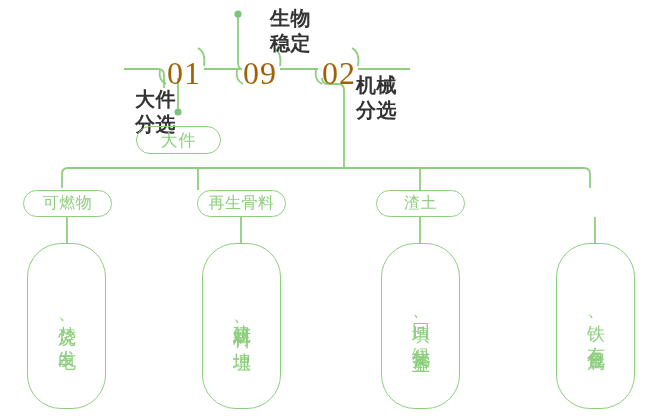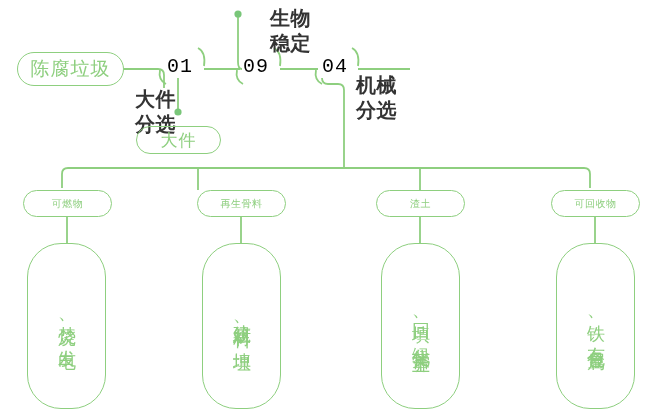--- a/index.html
+++ b/index.html
@@ -48,21 +48,21 @@
     font-size: 19px;
   }
   .pill-oversize {
     left: 136px; top: 126px;
     width: 85px;  height: 28px;
     font-size: 17px;
   }
   .pill-cat {
     top: 190px;
     width: 89px; height: 27px;
-    font-size: 10px;
+    font-size: 16px;
     letter-spacing: 0.5px;
   }
   .cat-1 { left: 23px; }
   .cat-2 { left: 197px; }
   .cat-3 { left: 376px; }
   .cat-4 { left: 551px; }
 
   
   .outbox {
     position: absolute;
@@ -88,25 +88,25 @@
     max-height: 150px;
   }
   .box-1 { left: 27px; }
   .box-2 { left: 202px; }
   .box-3 { left: 381px; }
   .box-4 { left: 556px; }
 
   
   .stepnum {
     position: absolute;
-    color: #000000;
-    font-size: 20px;
+    color: #a16207;
+    font-size: 32px;
     letter-spacing: 1px;
     line-height: 1;
-    font-family: Liberation Mono, monospace;
+    font-family: Liberation Serif, serif;
   }
   .step-01 { left: 167px; top: 57px; }
   .step-02 { left: 243px; top: 57px; }
   .step-03 { left: 322px; top: 57px; }
 
   
   .caption {
     position: absolute;
     color: #333333;
     font-size: 20px;
@@ -161,27 +161,24 @@
       <path d="M67 217 V243"></path>
       <path d="M241 217 V243"></path>
       <path d="M420 217 V243"></path>
       <path d="M595 217 V243"></path>
     </g>
 
     <circle cx="238" cy="14" r="3.6" fill="#79c679"></circle>
     <circle cx="178" cy="112" r="3.6" fill="#79c679"></circle>
   </svg>
 
-  <div class="pill pill-source">
-    <span>陈腐垃圾</span>
-  </div>
 
   <div class="stepnum step-01">01</div>
   <div class="stepnum step-02">09</div>
-  <div class="stepnum step-03">04</div>
+  <div class="stepnum step-03">02</div>
 
   <div class="caption cap-bio">生物
 稳定</div>
   <div class="caption cap-bulk">大件
 分选</div>
   <div class="caption cap-mech">机械
 分选</div>
 
   <div class="pill pill-oversize">
     <span>大件</span>
@@ -189,23 +186,20 @@
 
   <div class="pill pill-cat cat-1">
     <span>可燃物</span>
   </div>
   <div class="pill pill-cat cat-3">
     <span>渣土</span>
   </div>
   <div class="pill pill-cat cat-2">
     <span>再生骨料</span>
   </div>
-  <div class="pill pill-cat cat-4">
-    <span>可回收物</span>
-  </div>
 
   <div class="outbox box-1">
     <span class="vtext">焚烧、发电</span>
   </div>
   <div class="outbox box-2">
     <span class="vtext">建筑材料、填埋</span>
   </div>
   <div class="outbox box-3">
     <span class="vtext">回填、绿化营养土</span>
   </div>

